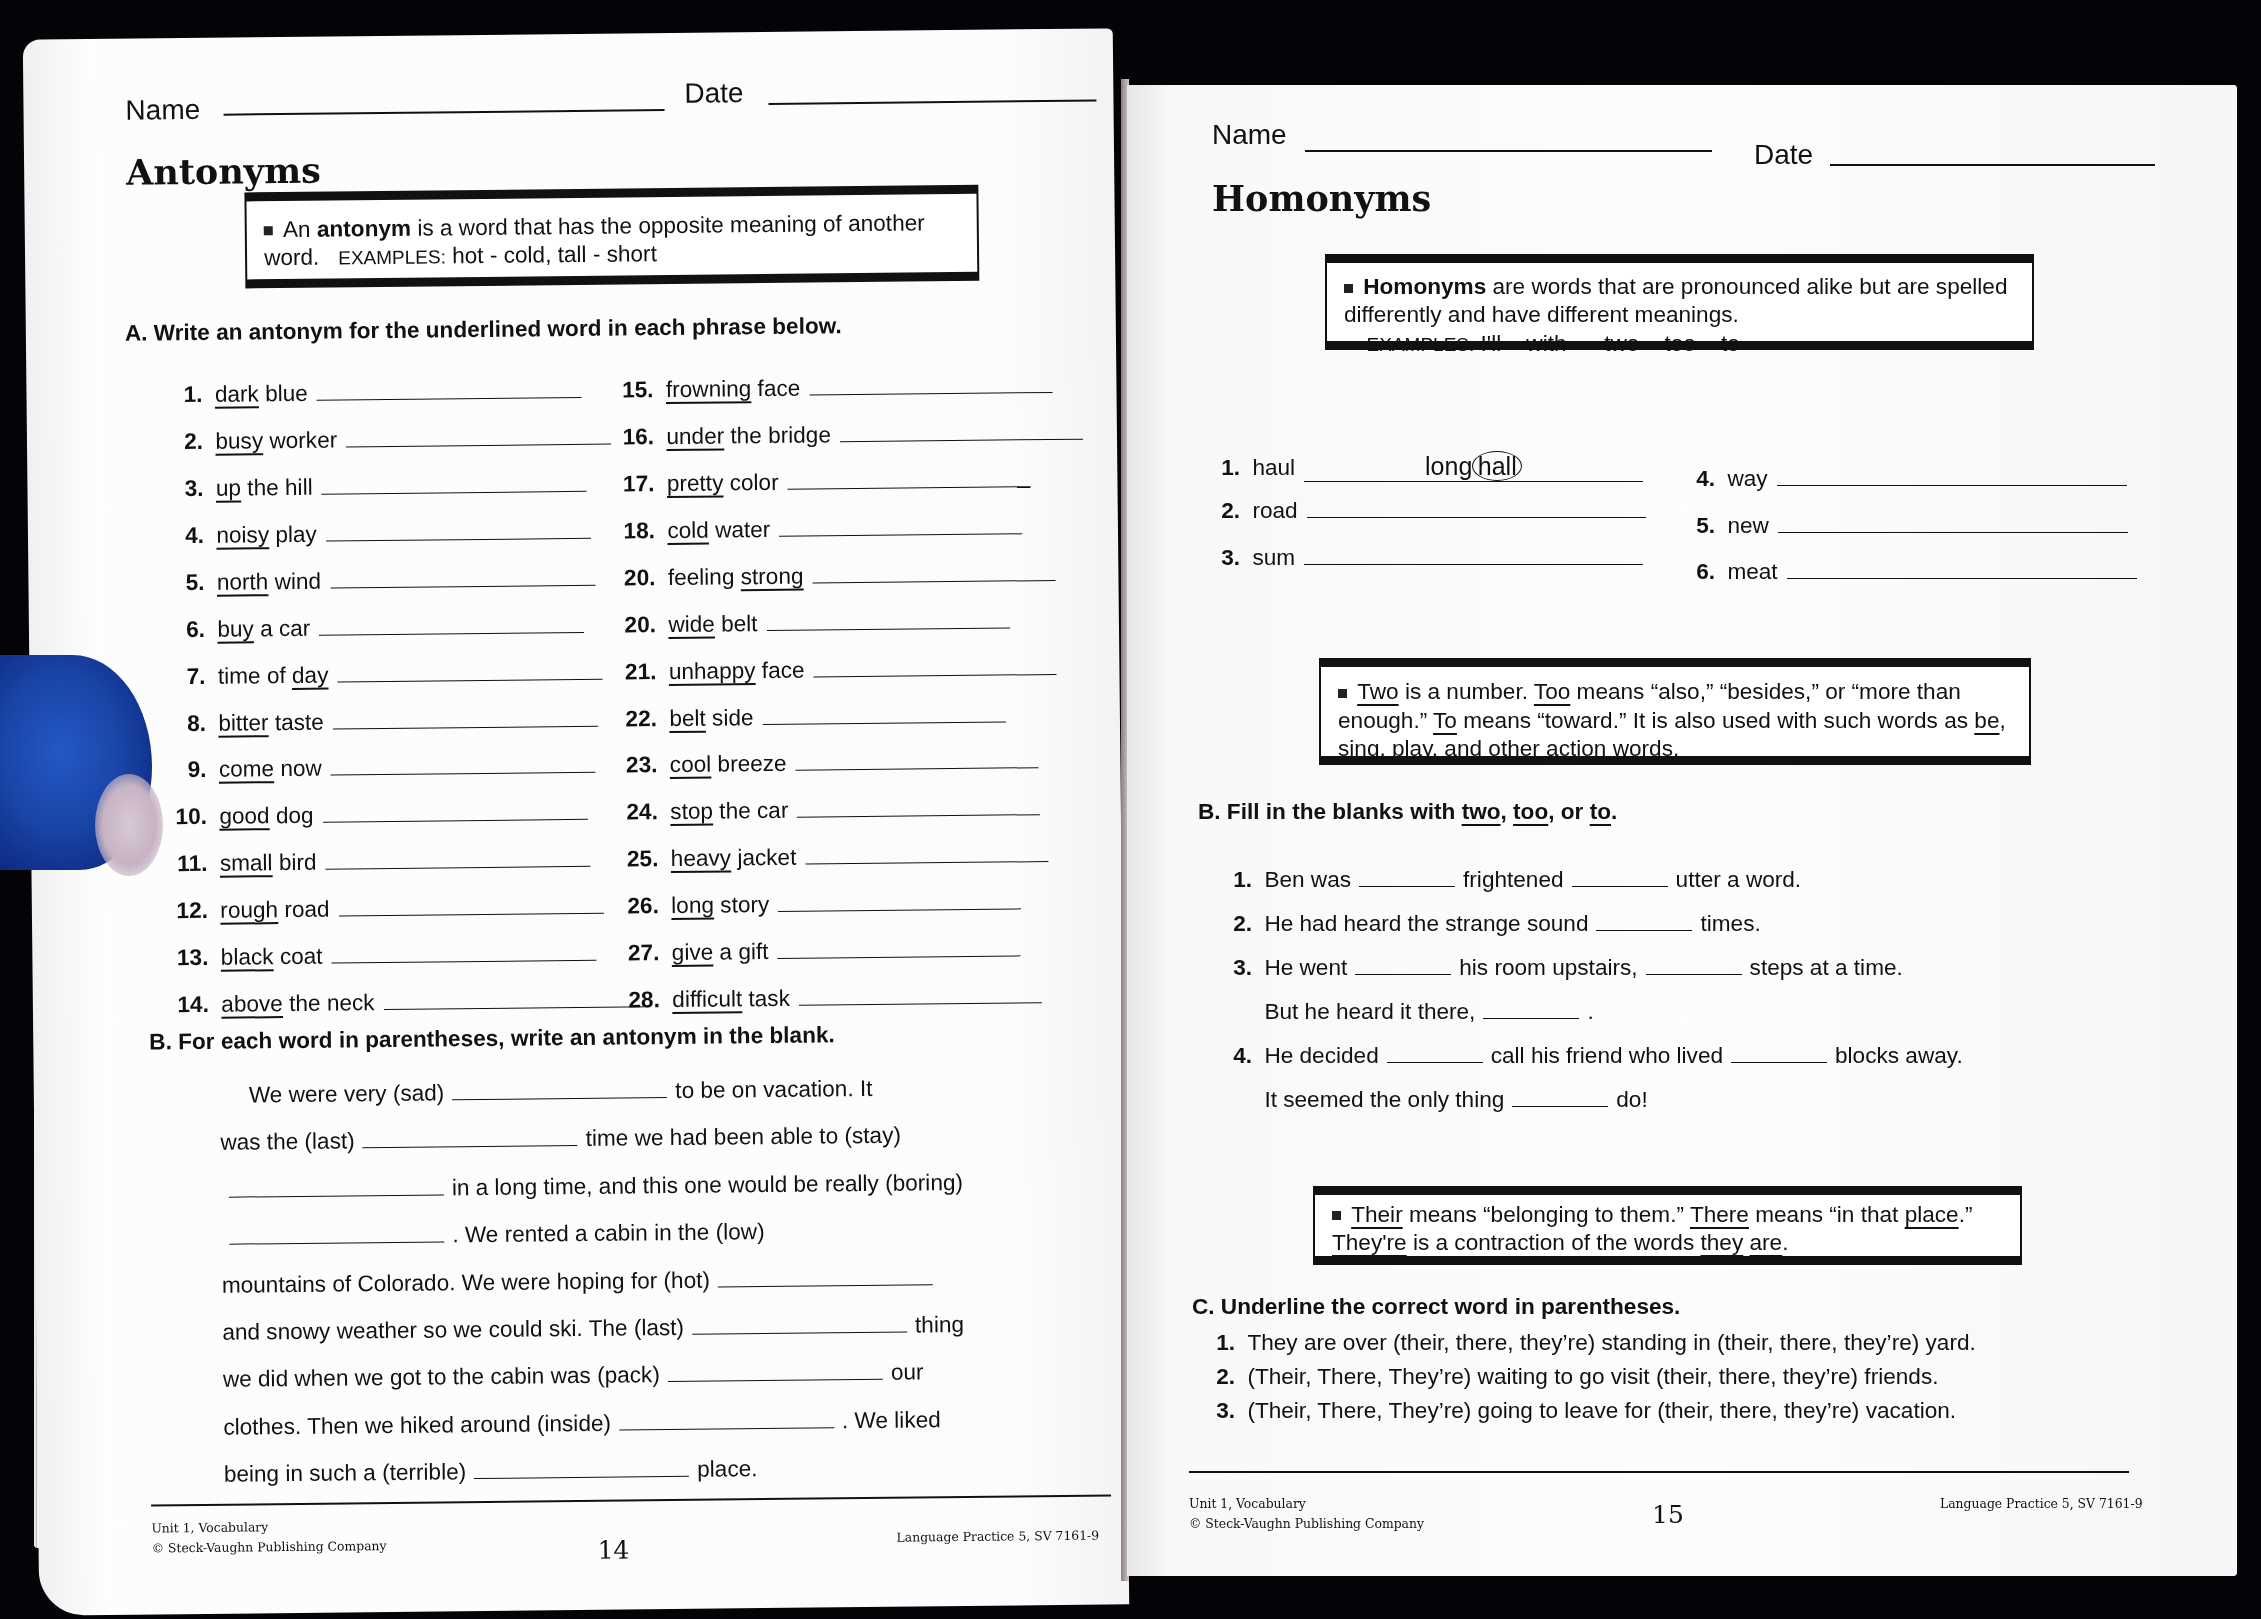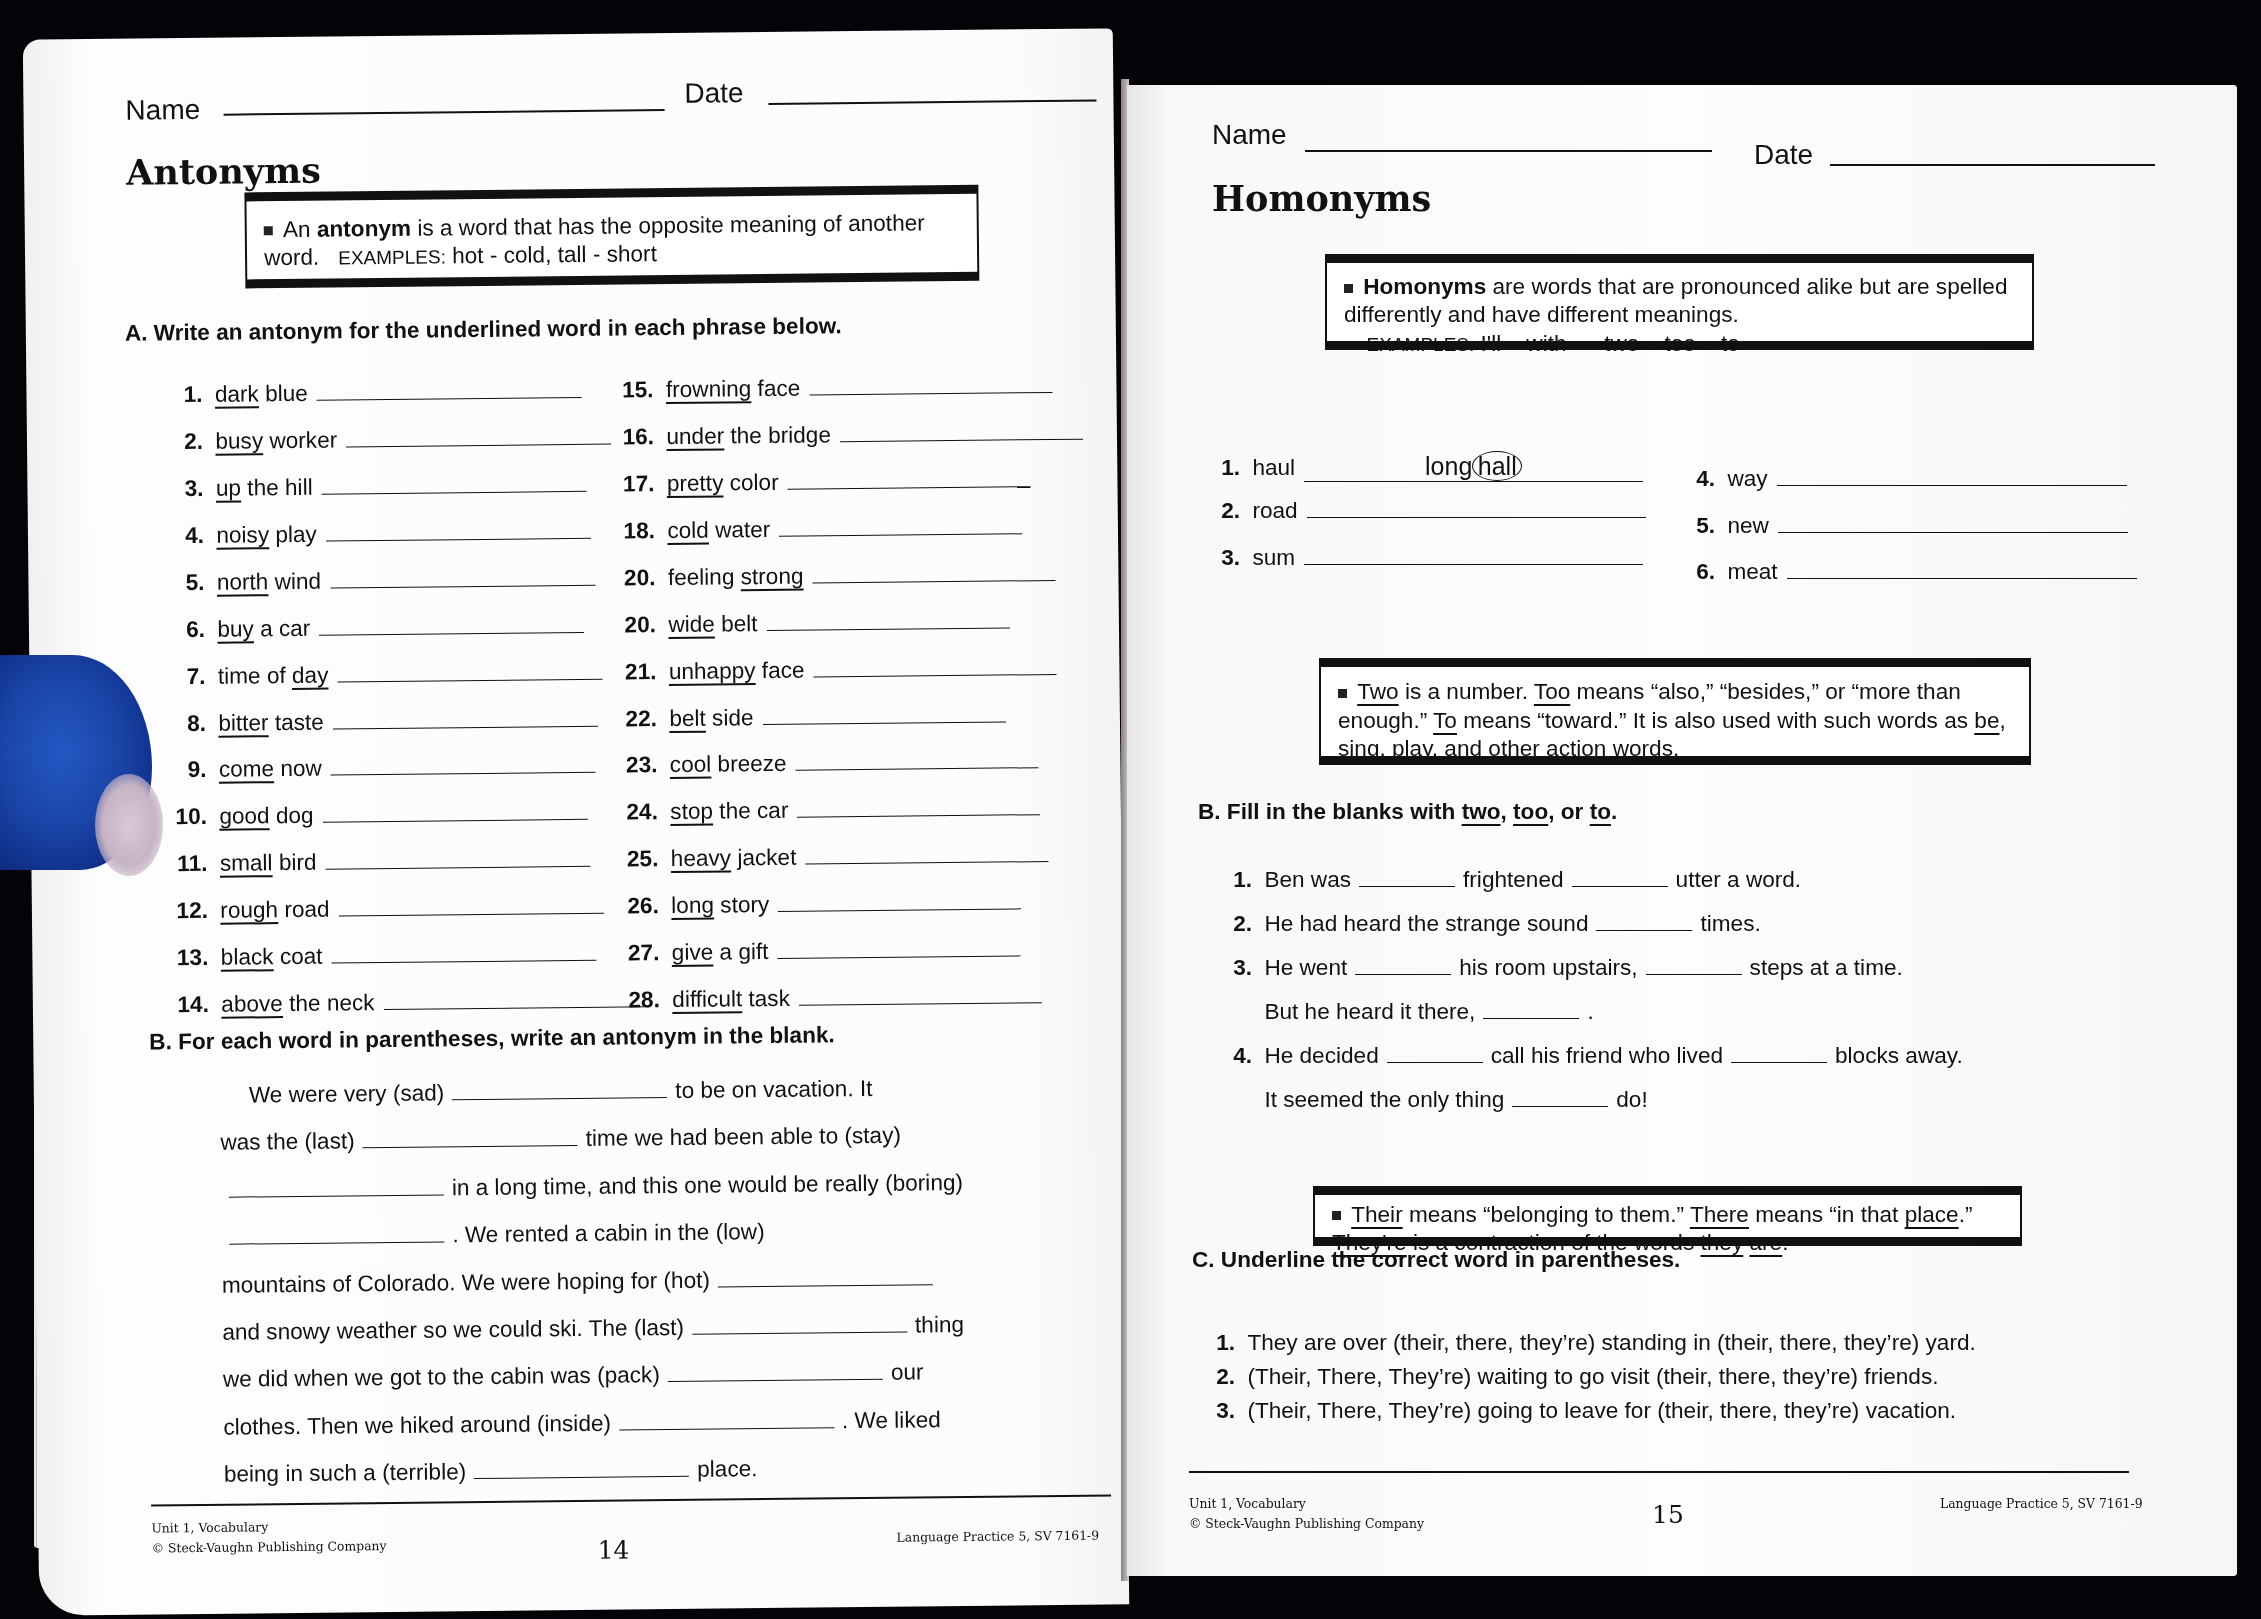--- a/index.html
+++ b/index.html
@@ -382,25 +382,25 @@
         <span>blocks away.</span>
       </div>
       <div class="item" style="left: 85px; top: 1002px;">
         <span class="num"></span>
         <span>It seemed the only thing</span>
         <span class="blank" style="width: 96px; margin: 0px 8px;"></span>
         <span>do!</span>
       </div>
     </div>
 
-  <div class="box" style="left:186px;top:1101px;width:709px;height:60px;padding:5.6px 17px;">
+  <div class="box" style="left:186px;top:1101px;width:709px;height:79px;padding:5.6px 17px;">
     <span class="bullet"></span><span class="u">Their</span><span> means “belonging to them.” </span><span class="u">There</span><span> means “in that </span><span class="u">place</span><span>.” </span><span class="u">They're</span><span> is a contraction of the words </span><span class="u">they</span><span> </span><span class="u">are</span><span>.</span>
   </div>
 
-  <div class="instr" style="left:65px;top:1162px;">C.  Underline the correct word in parentheses.</div>
+  <div class="instr" style="left:65px;top:1209px;">C.  Underline the correct word in parentheses.</div>
   <div id="underline-items">
       <div class="item" style="left: 68px; top: 1245px;">
         <span class="num">1.</span>
         <span>They are over (their, there, they’re) standing in (their, there, they’re) yard.</span>
       </div>
       <div class="item" style="left: 68px; top: 1279px;">
         <span class="num">2.</span>
         <span>(Their, There, They’re) waiting to go visit (their, there, they’re) friends.</span>
       </div>
       <div class="item" style="left: 68px; top: 1313px;">

